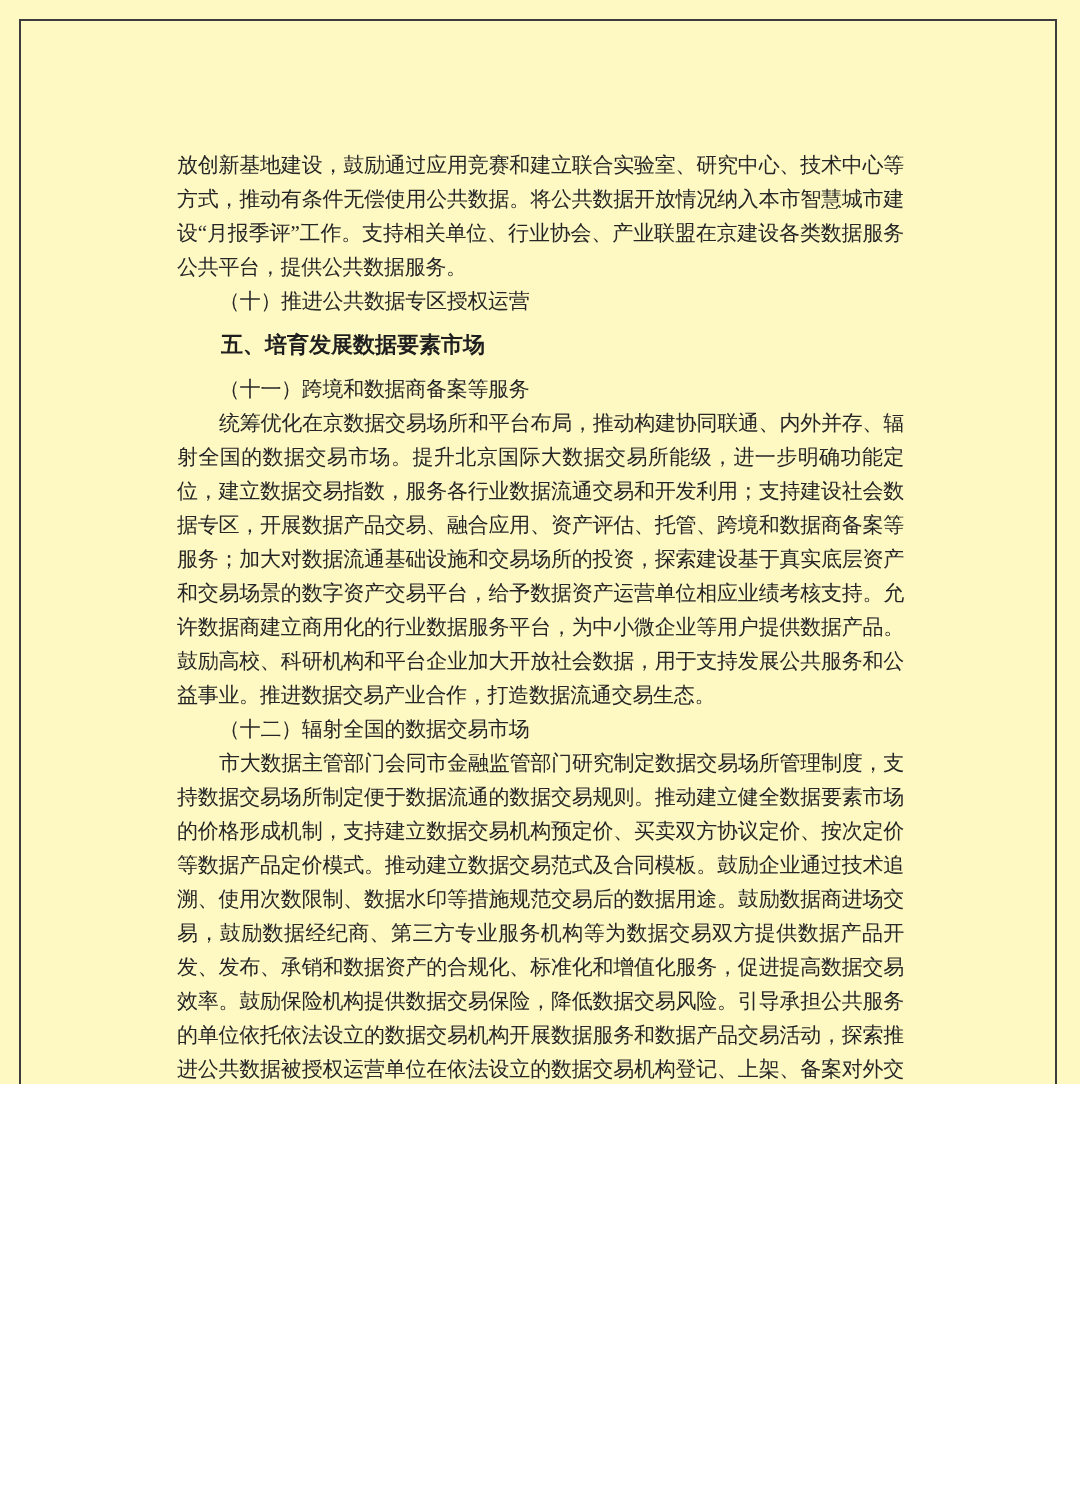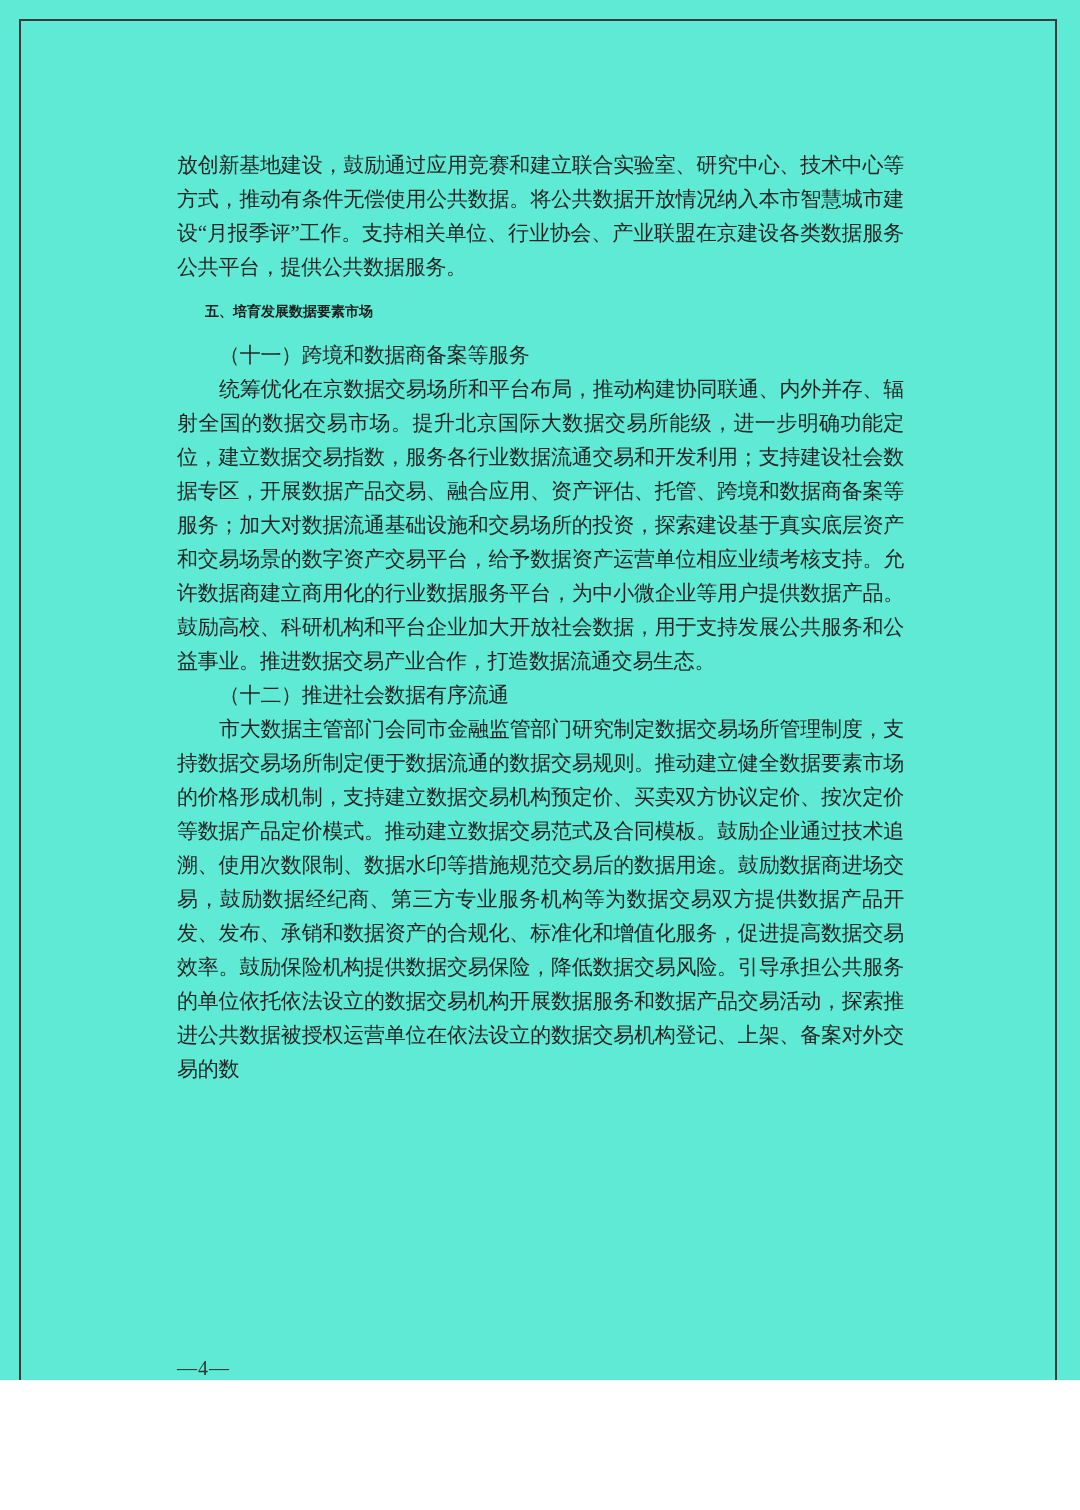--- a/index.html
+++ b/index.html
@@ -5,22 +5,22 @@
   html, body { margin: 0; padding: 0; }
   body {
     width: 1080px;
     height: 1510px;
     background: #ffffff;
     font-family: "Liberation Serif", "DejaVu Serif", serif;
   }
   .page {
     position: relative;
     width: 1080px;
-    height: 1380px;
-    background: #5eead4;
+    height: 1084px;
+    background: #fef9c3;
     color: #262626;
     overflow: hidden;
   }
   .frame {
     position: absolute;
     left: 19px;
     top: 19px;
     width: 1038px;
     height: 1470px;
     box-sizing: border-box;
@@ -40,21 +40,21 @@
     letter-spacing: -0.3px;
     text-align: justify;
     text-justify: inter-ideograph;
     text-indent: 2em;
     color: #262626;
   }
   .para.flush { text-indent: 0; }
   .section-heading {
     margin: 10px 0 10px 0;
     font-family: "Liberation Sans", "DejaVu Sans", sans-serif;
-    font-size: 14px;
+    font-size: 22px;
     line-height: 34px;
     font-weight: 700;
     text-indent: 2em;
     color: #1e1e1e;
   }
   .page-number {
     position: absolute;
     left: 177px;
     top: 1356px;
     font-size: 20px;
@@ -65,27 +65,28 @@
 </style>
 </head>
 <body>
 
 <div class="page">
   <div class="frame"></div>
 
   <div class="content">
     <p class="para flush">放创新基地建设，鼓励通过应用竞赛和建立联合实验室、研究中心、技术中心等方式，推动有条件无偿使用公共数据。将公共数据开放情况纳入本市智慧城市建设“月报季评”工作。支持相关单位、行业协会、产业联盟在京建设各类数据服务公共平台，提供公共数据服务。</p>
 
+    <p class="para">（十）推进公共数据专区授权运营</p>
 
 
     <h2 class="section-heading">五、培育发展数据要素市场</h2>
 
     <p class="para">（十一）跨境和数据商备案等服务</p>
 
     <p class="para">统筹优化在京数据交易场所和平台布局，推动构建协同联通、内外并存、辐射全国的数据交易市场。提升北京国际大数据交易所能级，进一步明确功能定位，建立数据交易指数，服务各行业数据流通交易和开发利用；支持建设社会数据专区，开展数据产品交易、融合应用、资产评估、托管、跨境和数据商备案等服务；加大对数据流通基础设施和交易场所的投资，探索建设基于真实底层资产和交易场景的数字资产交易平台，给予数据资产运营单位相应业绩考核支持。允许数据商建立商用化的行业数据服务平台，为中小微企业等用户提供数据产品。鼓励高校、科研机构和平台企业加大开放社会数据，用于支持发展公共服务和公益事业。推进数据交易产业合作，打造数据流通交易生态。</p>
 
-    <p class="para">（十二）推进社会数据有序流通</p>
+    <p class="para">（十二）辐射全国的数据交易市场</p>
 
     <p class="para">市大数据主管部门会同市金融监管部门研究制定数据交易场所管理制度，支持数据交易场所制定便于数据流通的数据交易规则。推动建立健全数据要素市场的价格形成机制，支持建立数据交易机构预定价、买卖双方协议定价、按次定价等数据产品定价模式。推动建立数据交易范式及合同模板。鼓励企业通过技术追溯、使用次数限制、数据水印等措施规范交易后的数据用途。鼓励数据商进场交易，鼓励数据经纪商、第三方专业服务机构等为数据交易双方提供数据产品开发、发布、承销和数据资产的合规化、标准化和增值化服务，促进提高数据交易效率。鼓励保险机构提供数据交易保险，降低数据交易风险。引导承担公共服务的单位依托依法设立的数据交易机构开展数据服务和数据产品交易活动，探索推进公共数据被授权运营单位在依法设立的数据交易机构登记、上架、备案对外交易的数</p>
   </div>
 
   <div class="page-number">—4—</div>
 </div>
 
 </body></html>

